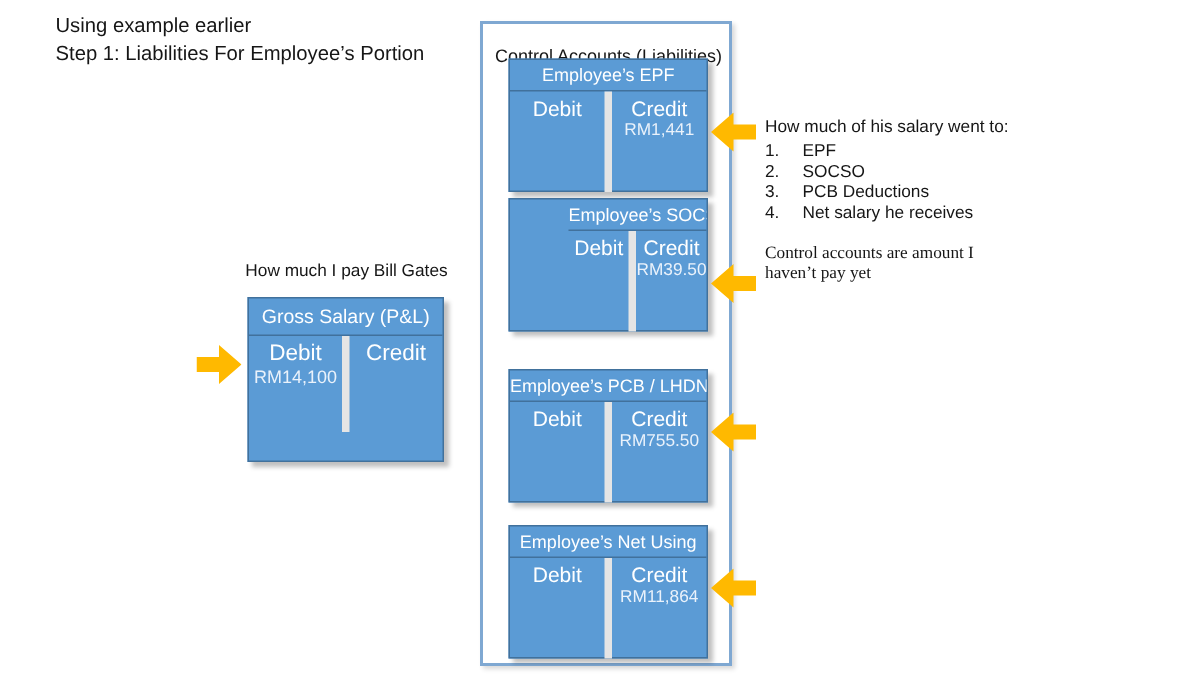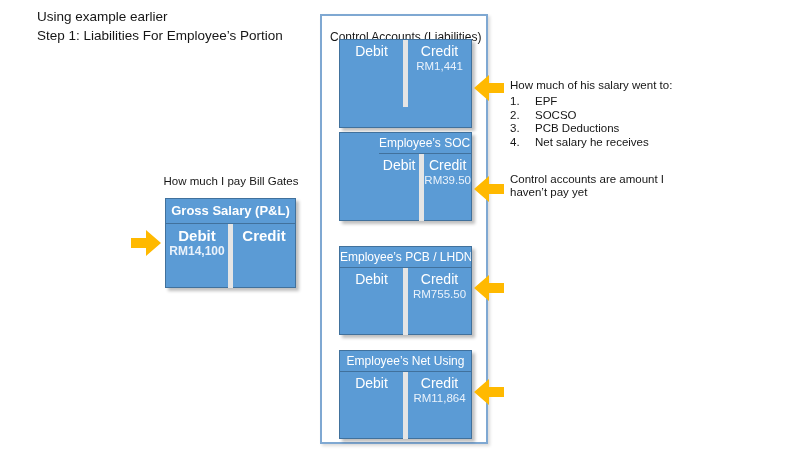--- a/index.html
+++ b/index.html
@@ -38,21 +38,21 @@
   .t-value { font-size:11.5px; line-height:13px; color:#EAF2FB; }
 
   .ctl { left:339px; width:133px; height:89px; }
   .ctl .t-body { height:67px; }
   .ctl-1 { top:39px; }
   .ctl-2 { top:132px;padding-left:39px; }
   .ctl-3 { top:246px; }
   .ctl-4 { top:350px; }
 
   
-  .gross { left:165px; top:198px; width:131px; height:90px;font-weight:bold; }
+  .gross { left:165px; top:198px; width:131px; height:110px; }
   .gross .t-header { height:24px; line-height:24px; font-size:13px; }
   .gross .t-body { height:64px; }
   .gross .t-label { font-size:15px; line-height:19px; }
   .gross .t-value { font-size:12px; }
   .gross-caption {
     left:163px; top:175px; width:136px; text-align:center;
     font-size:11.5px; color:#161616; white-space:nowrap;
   }
 
   
@@ -63,21 +63,21 @@
   .arrow-out-2 { left:474px; top:176px; }
   .arrow-out-3 { left:474px; top:275px; }
   .arrow-out-4 { left:474px; top:379px; }
 
   
   .notes { left:510px; top:79px; width:225px; font-size:11.5px; line-height:13.4px; color:#161616; }
   .notes-heading { margin-bottom:3px; }
   .notes-list { }
   .notes-item { display:flex; }
   .notes-item .num { width:25px; flex:0 0 25px; }
-  .notes-footer { margin-top:24px; }
+  .notes-footer { margin-top:14px;font-family:Liberation Serif, serif; }
 </style>
 </head>
 <body>
 
 <div class="abs slide-title">
   <div>Using example earlier</div>
   <div>Step 1: Liabilities For Employee’s Portion</div>
 </div>
 
 <div class="abs gross-caption">How much I pay Bill Gates</div>
@@ -99,20 +99,21 @@
       <div class="t-label">Credit</div>
       <div class="t-value"></div>
     </div>
   </div>
 </div>
 
 <div class="abs panel"></div>
 <div class="abs panel-label">Control Accounts (Liabilities)</div>
 
 <div class="abs t-account ctl ctl-1">
+  <div class="t-header">Employee’s EPF</div>
   <div class="t-body">
     <div class="t-col t-col-debit">
       <div class="t-label">Debit</div>
       <div class="t-value"></div>
     </div>
     <div class="t-col">
       <div class="t-label">Credit</div>
       <div class="t-value">RM1,441</div>
     </div>
   </div>

